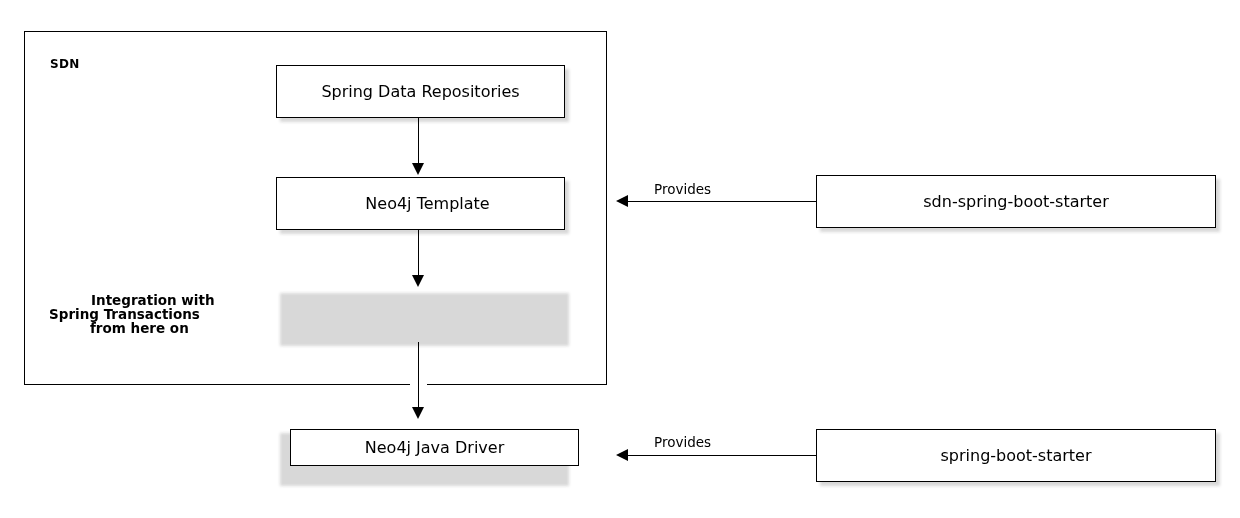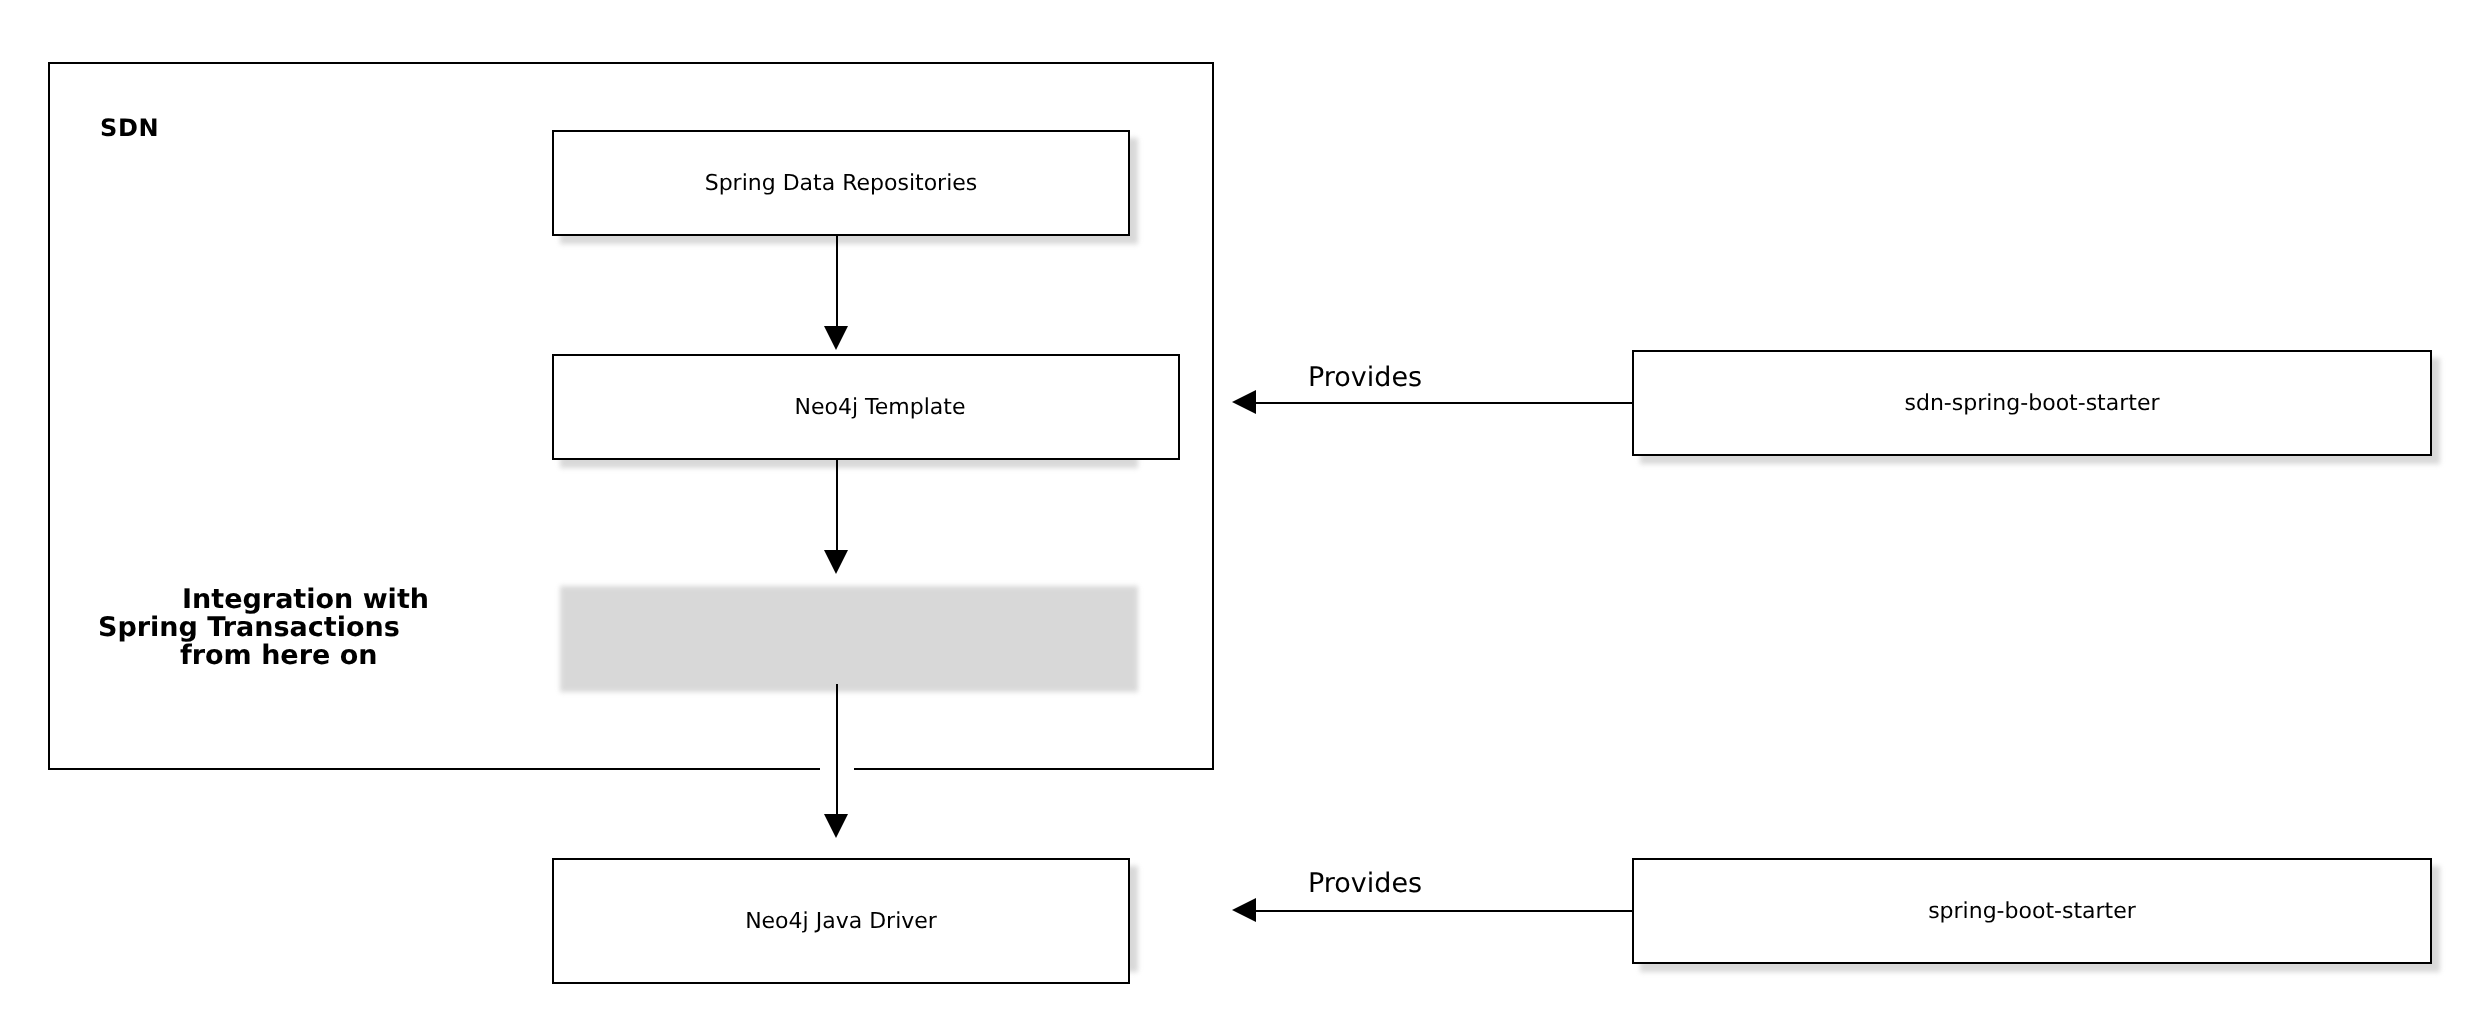--- a/index.html
+++ b/index.html
@@ -48,21 +48,21 @@
   
   .node {
     position: absolute;
     box-sizing: border-box;
     border: 1.6px solid #000000;
     background: #ffffff;
     display: flex;
     align-items: center;
     justify-content: center;
     color: #000000;
-    font-size: 11px;
+    font-size: 16px;
     white-space: nowrap;
   }
   .node-shadow {
     position: absolute;
     background: #b9b9b9;
     opacity: 0.55;
     filter: blur(1.4px);
     z-index: 0;
   }
   .node { z-index: 1; }
@@ -122,35 +122,35 @@
   <div class="note-text" style="left:49px; top:307px;">Spring Transactions</div>
   <div class="note-text" style="left:49px; top:321px;margin-left:41px;">from here on</div>
 
   <div class="node-shadow" style="left:280px; top:69px; width:289px; height:53px;"></div>
   <div class="node" style="left:276px; top:65px; width:289px; height:53px;">Spring Data Repositories</div>
 
   <div class="edge-v" style="left:418px; top:118px; height:46px;"></div>
   <div class="arrow-down" style="left:412px; top:163px;"></div>
 
   <div class="node-shadow" style="left:280px; top:181px; width:289px; height:53px;"></div>
-  <div class="node" style="left:276px; top:177px; width:314px; height:53px;padding-left:14px;">Neo4j Template</div>
+  <div class="node" style="left:276px; top:177px; width:289px; height:53px;padding-left:14px;">Neo4j Template</div>
 
   <div class="edge-v" style="left:418px; top:230px; height:46px;"></div>
   <div class="arrow-down" style="left:412px; top:275px;"></div>
 
   <div class="node-shadow" style="left:280px; top:293px; width:289px; height:53px;"></div>
 
   <div class="edge-v" style="left:418px; top:342px; height:66px;"></div>
 
   <div class="border-gap" style="left:410px; top:381px; width:17px; height:8px;"></div>
   <div class="edge-v" style="left:418px; top:378px; height:32px;"></div>
   <div class="arrow-down" style="left:412px; top:407px;"></div>
 
   <div class="node-shadow" style="left:280px; top:433px; width:289px; height:53px;"></div>
-  <div class="node" style="left:276px; top:429px; width:289px; height:63px;">Neo4j Java Driver</div>
+  <div class="node" style="left:290px; top:429px; width:289px; height:37px;">Neo4j Java Driver</div>
 
   <div class="node-shadow" style="left:820px; top:179px; width:400px; height:53px;"></div>
   <div class="node" style="left:816px; top:175px; width:400px; height:53px;">sdn-spring-boot-starter</div>
 
   <div class="edge-h" style="left:628px; top:201px; width:188px;"></div>
   <div class="arrow-left" style="left:616px; top:195px;"></div>
   <div class="edge-label" style="left:654px; top:181px;">Provides</div>
 
   <div class="node-shadow" style="left:820px; top:433px; width:400px; height:53px;"></div>
   <div class="node" style="left:816px; top:429px; width:400px; height:53px;">spring-boot-starter</div>

